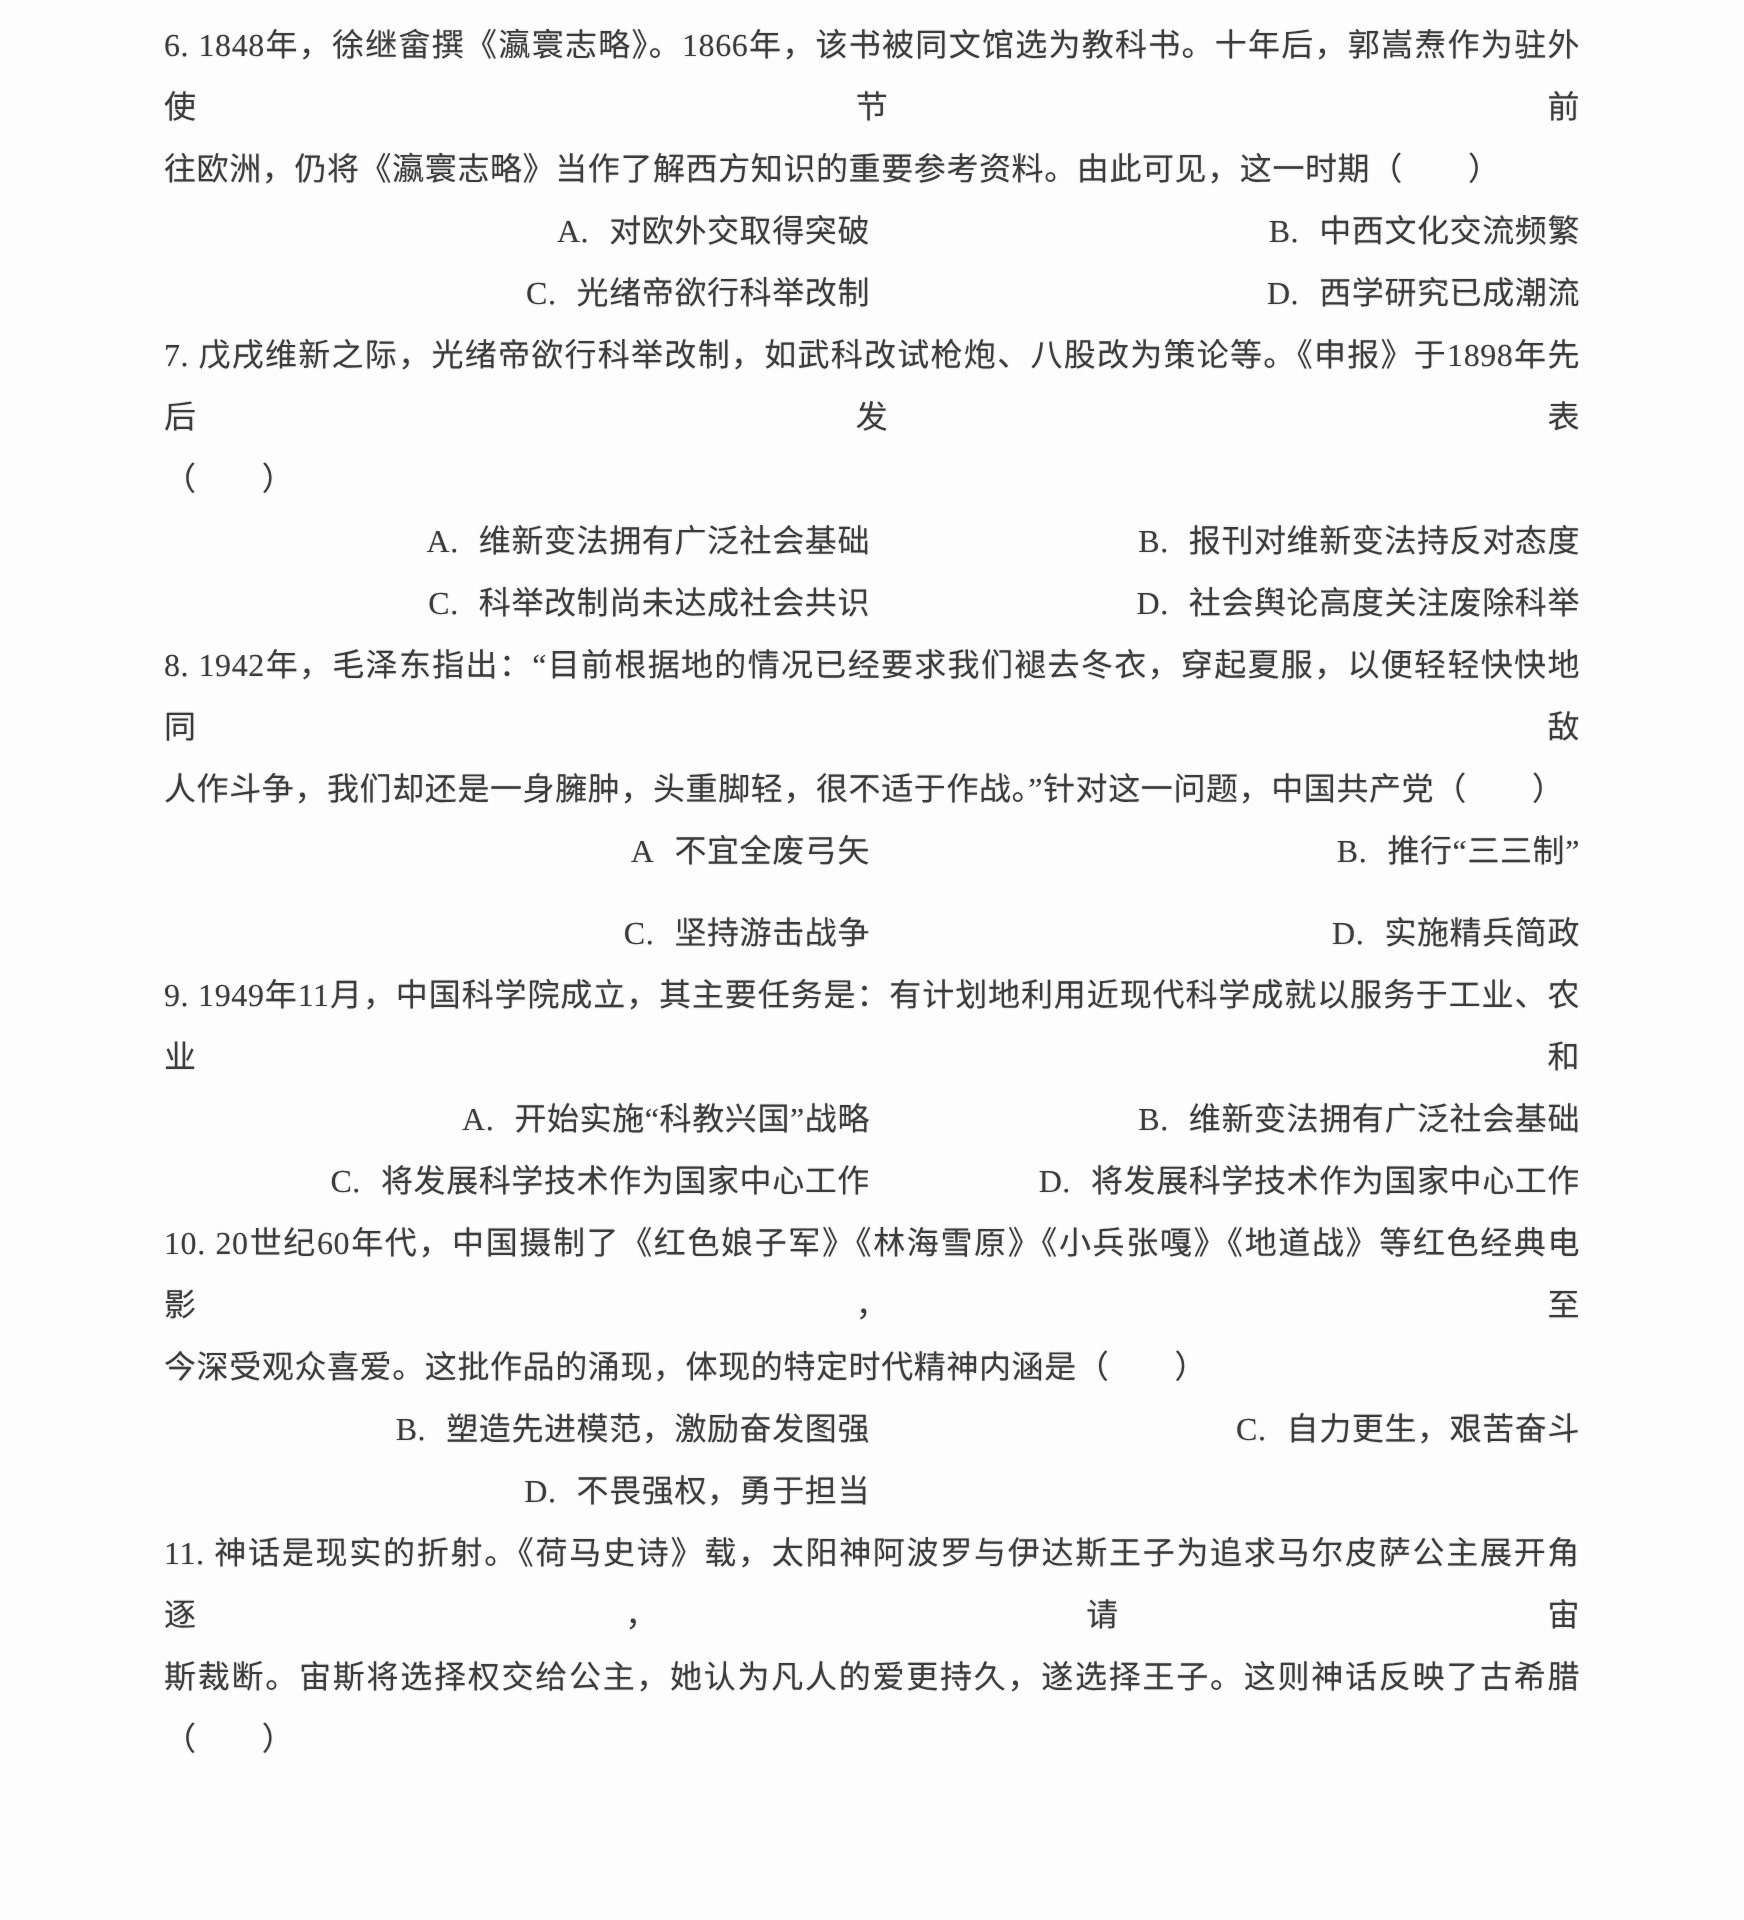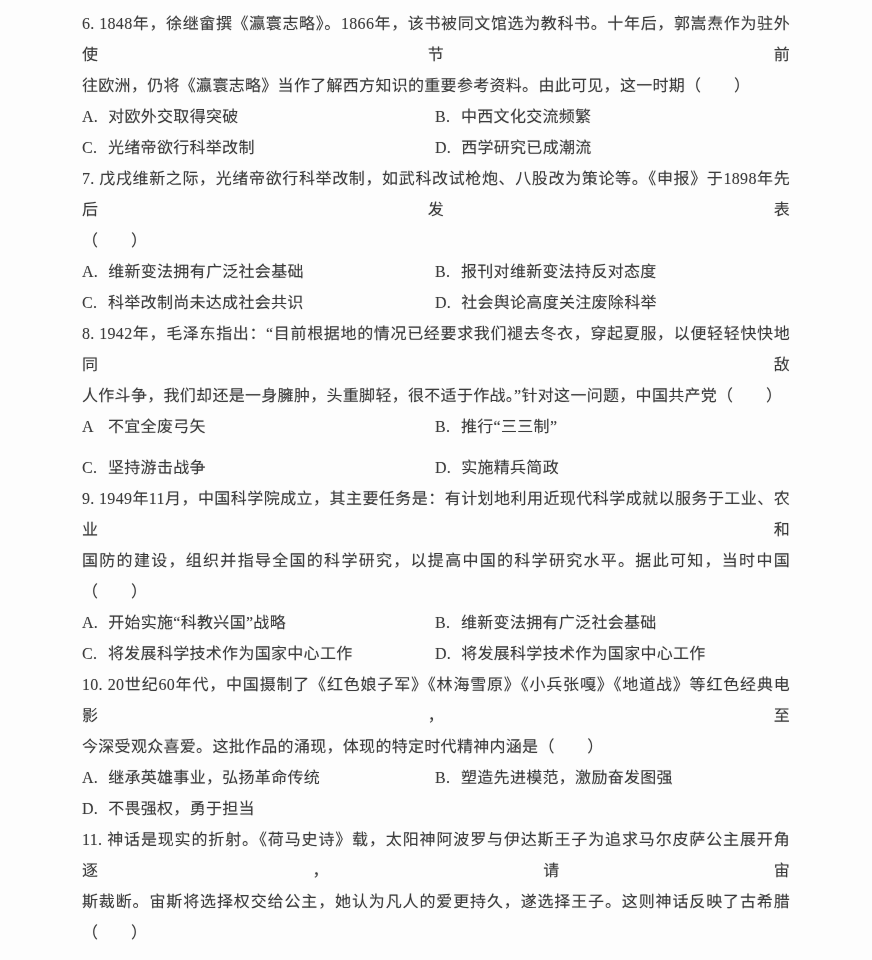--- a/index.html
+++ b/index.html
@@ -16,20 +16,21 @@
     font-size: 16px;
     line-height: 31px;
     text-align: justify;
     letter-spacing: 0.3px;
     white-space: pre-wrap;
   }
   .line.full { text-align-last: justify; }
   .options {
     display: grid;
     grid-template-columns: 353px 1fr;
+    text-align: right;
   }
   .option {
     font-size: 16px;
     line-height: 31px;
     letter-spacing: 0.3px;
   }
   .option .olabel { display: inline-block; min-width: 16px; margin-right: 10px; }
   .options.gap-cd .option:nth-child(3),
   .options.gap-cd .option:nth-child(4) { padding-top: 10px; }
 </style>
@@ -73,38 +74,37 @@
       <div class="option"><span class="olabel">A</span><span class="otext">不宜全废弓矢</span></div>
       <div class="option"><span class="olabel">B.</span><span class="otext">推行“三三制”</span></div>
       <div class="option"><span class="olabel">C.</span><span class="otext">坚持游击战争</span></div>
       <div class="option"><span class="olabel">D.</span><span class="otext">实施精兵简政</span></div>
     </div>
   </section>
 
   <section class="question">
     <div class="stem">
       <div class="line full">9. 1949年11月，中国科学院成立，其主要任务是：有计划地利用近现代科学成就以服务于工业、农业和</div>
-      <div class="line">国防的建设，组织并指导全国的科学研究，以提高中国的科学研究水平。据此可知，当时中国（　　）</div>
     </div>
     <div class="options">
       <div class="option"><span class="olabel">A.</span><span class="otext">开始实施“科教兴国”战略</span></div>
       <div class="option"><span class="olabel">B.</span><span class="otext">维新变法拥有广泛社会基础</span></div>
       <div class="option"><span class="olabel">C.</span><span class="otext">将发展科学技术作为国家中心工作</span></div>
       <div class="option"><span class="olabel">D.</span><span class="otext">将发展科学技术作为国家中心工作</span></div>
     </div>
   </section>
 
   <section class="question">
     <div class="stem">
       <div class="line full">10. 20世纪60年代，中国摄制了《红色娘子军》《林海雪原》《小兵张嘎》《地道战》等红色经典电影，至</div>
       <div class="line">今深受观众喜爱。这批作品的涌现，体现的特定时代精神内涵是（　　）</div>
     </div>
     <div class="options">
-      <div class="option"><span class="olabel">A.</span><span class="otext">继承英雄事业，弘扬革命传统</span></div>
       <div class="option"><span class="olabel">B.</span><span class="otext">塑造先进模范，激励奋发图强</span></div>
+      <div class="option"><span class="olabel">C.</span><span class="otext">自力更生，艰苦奋斗</span></div>
       <div class="option"><span class="olabel">D.</span><span class="otext">不畏强权，勇于担当</span></div>
     </div>
   </section>
 
   <section class="question">
     <div class="stem">
       <div class="line full">11. 神话是现实的折射。《荷马史诗》载，太阳神阿波罗与伊达斯王子为追求马尔皮萨公主展开角逐，请宙</div>
       <div class="line">斯裁断。宙斯将选择权交给公主，她认为凡人的爱更持久，遂选择王子。这则神话反映了古希腊（　　）</div>
     </div>
 

